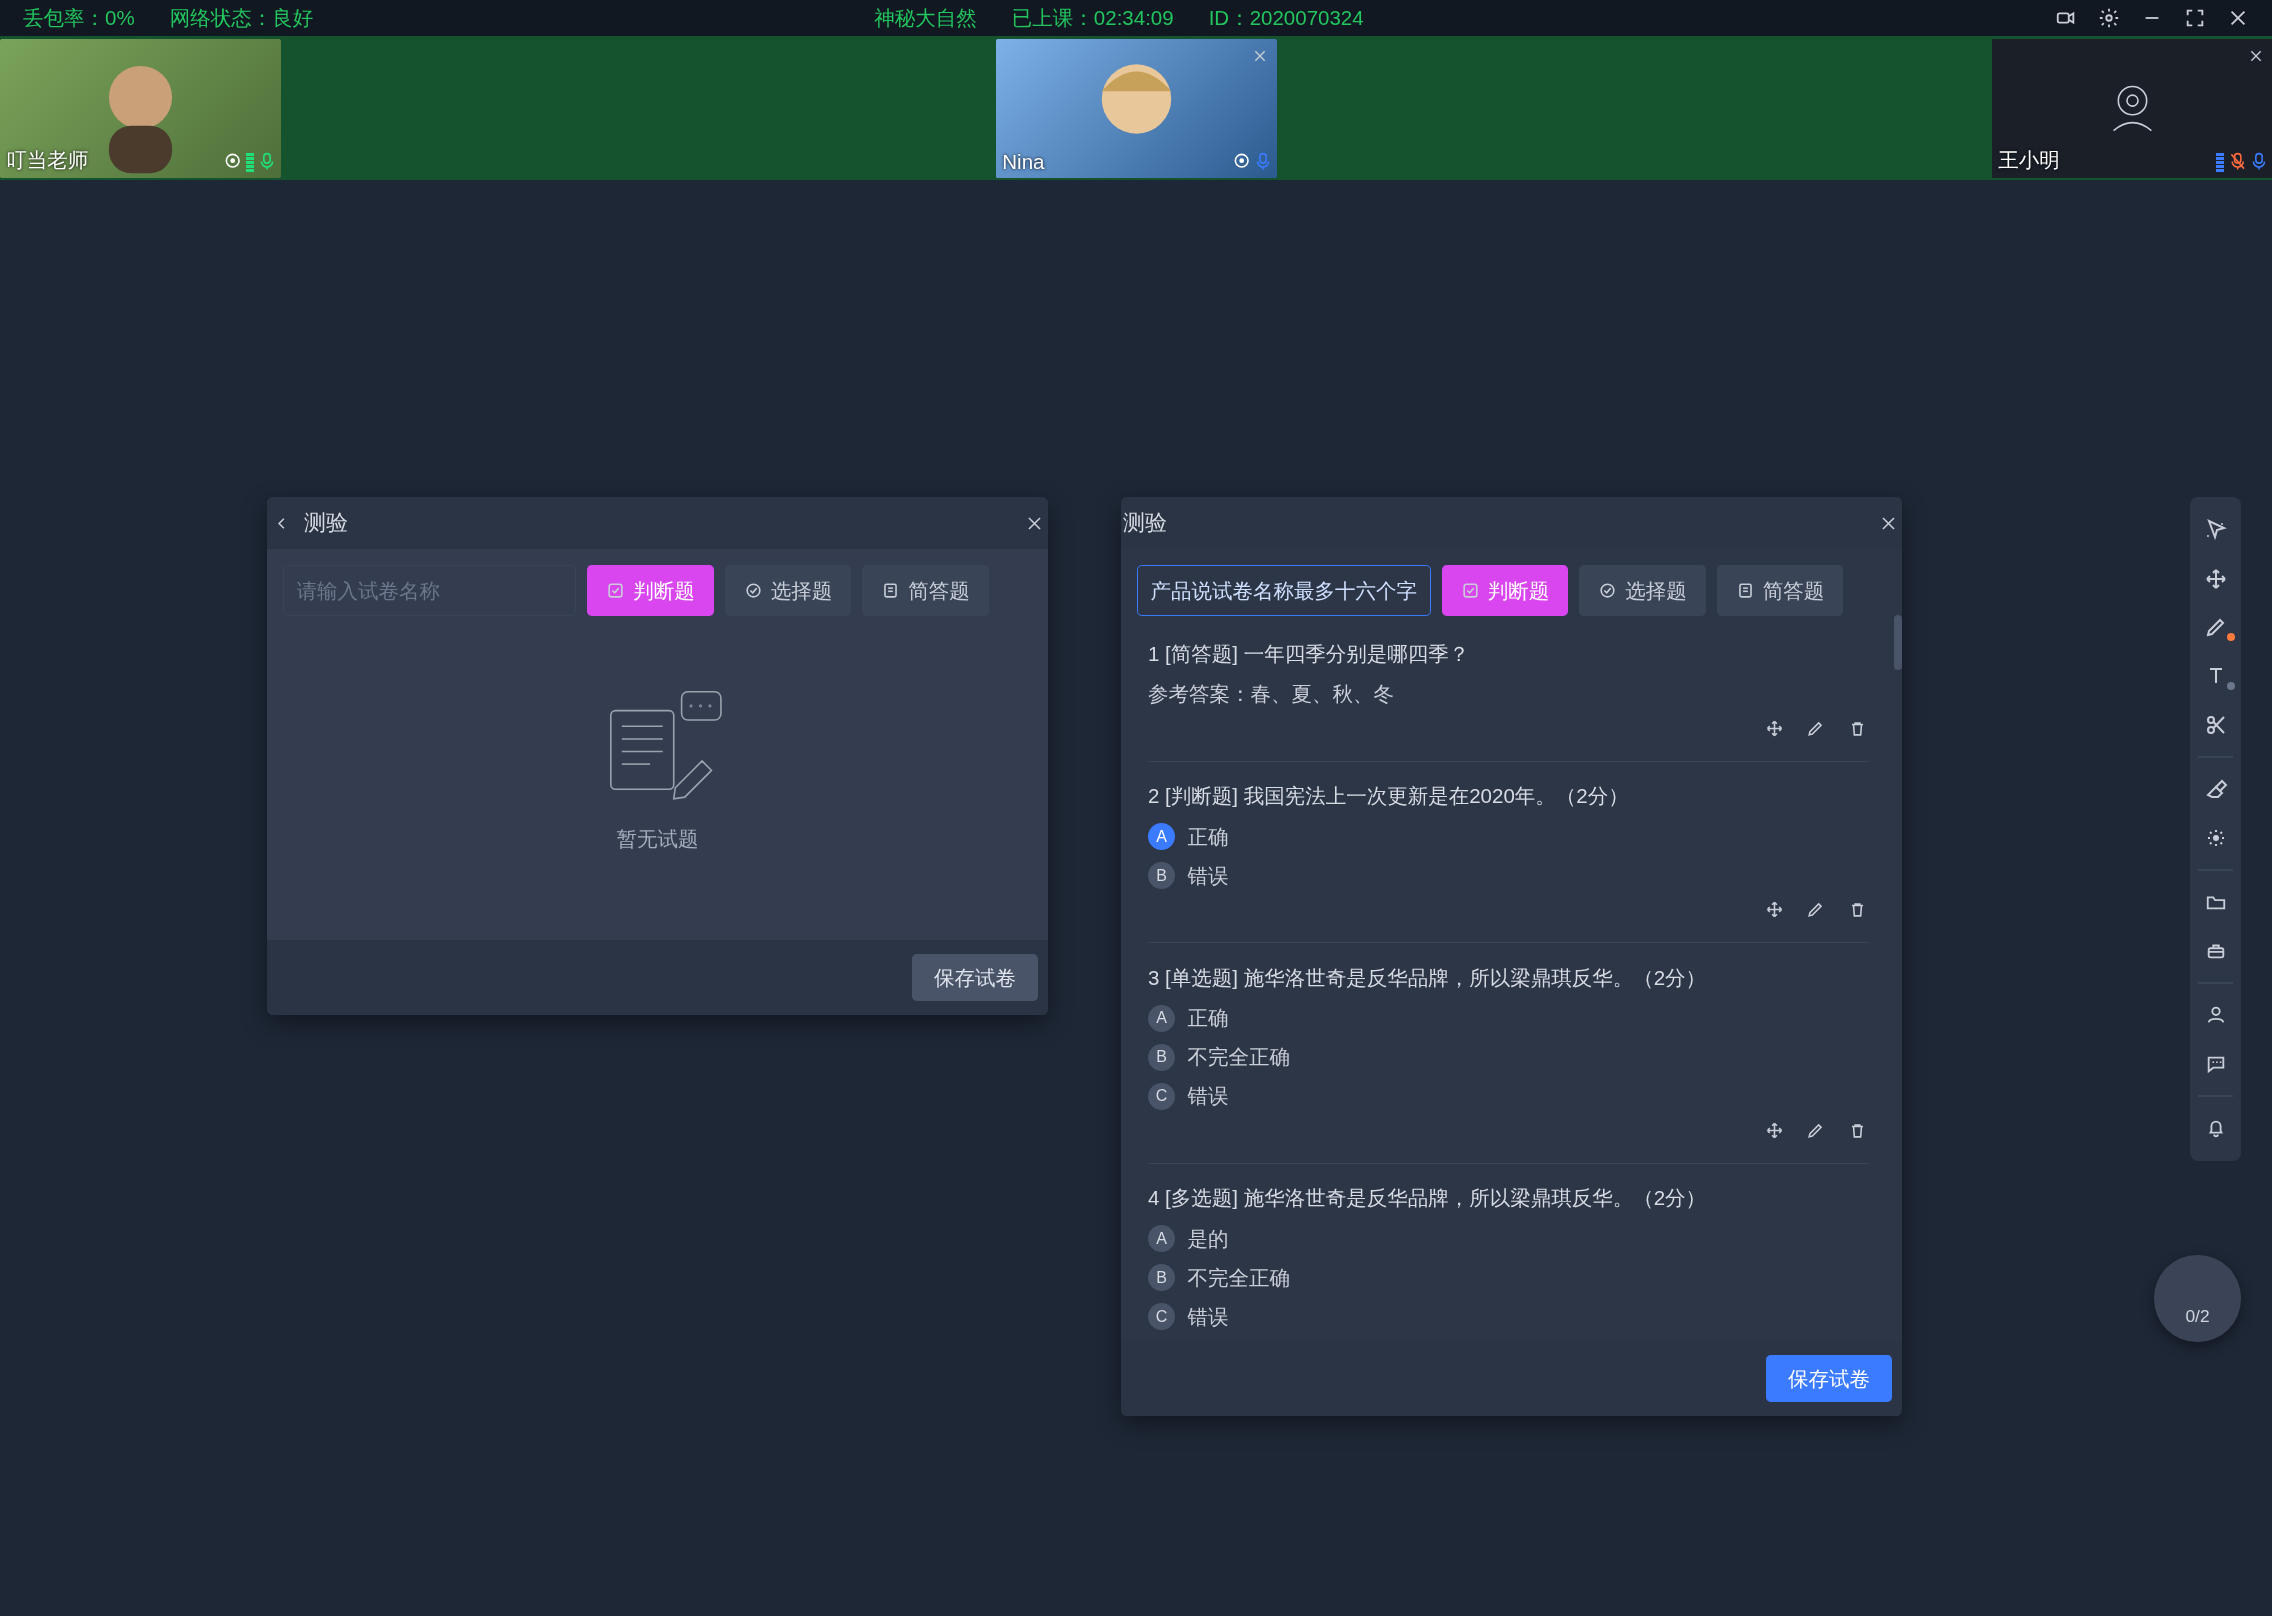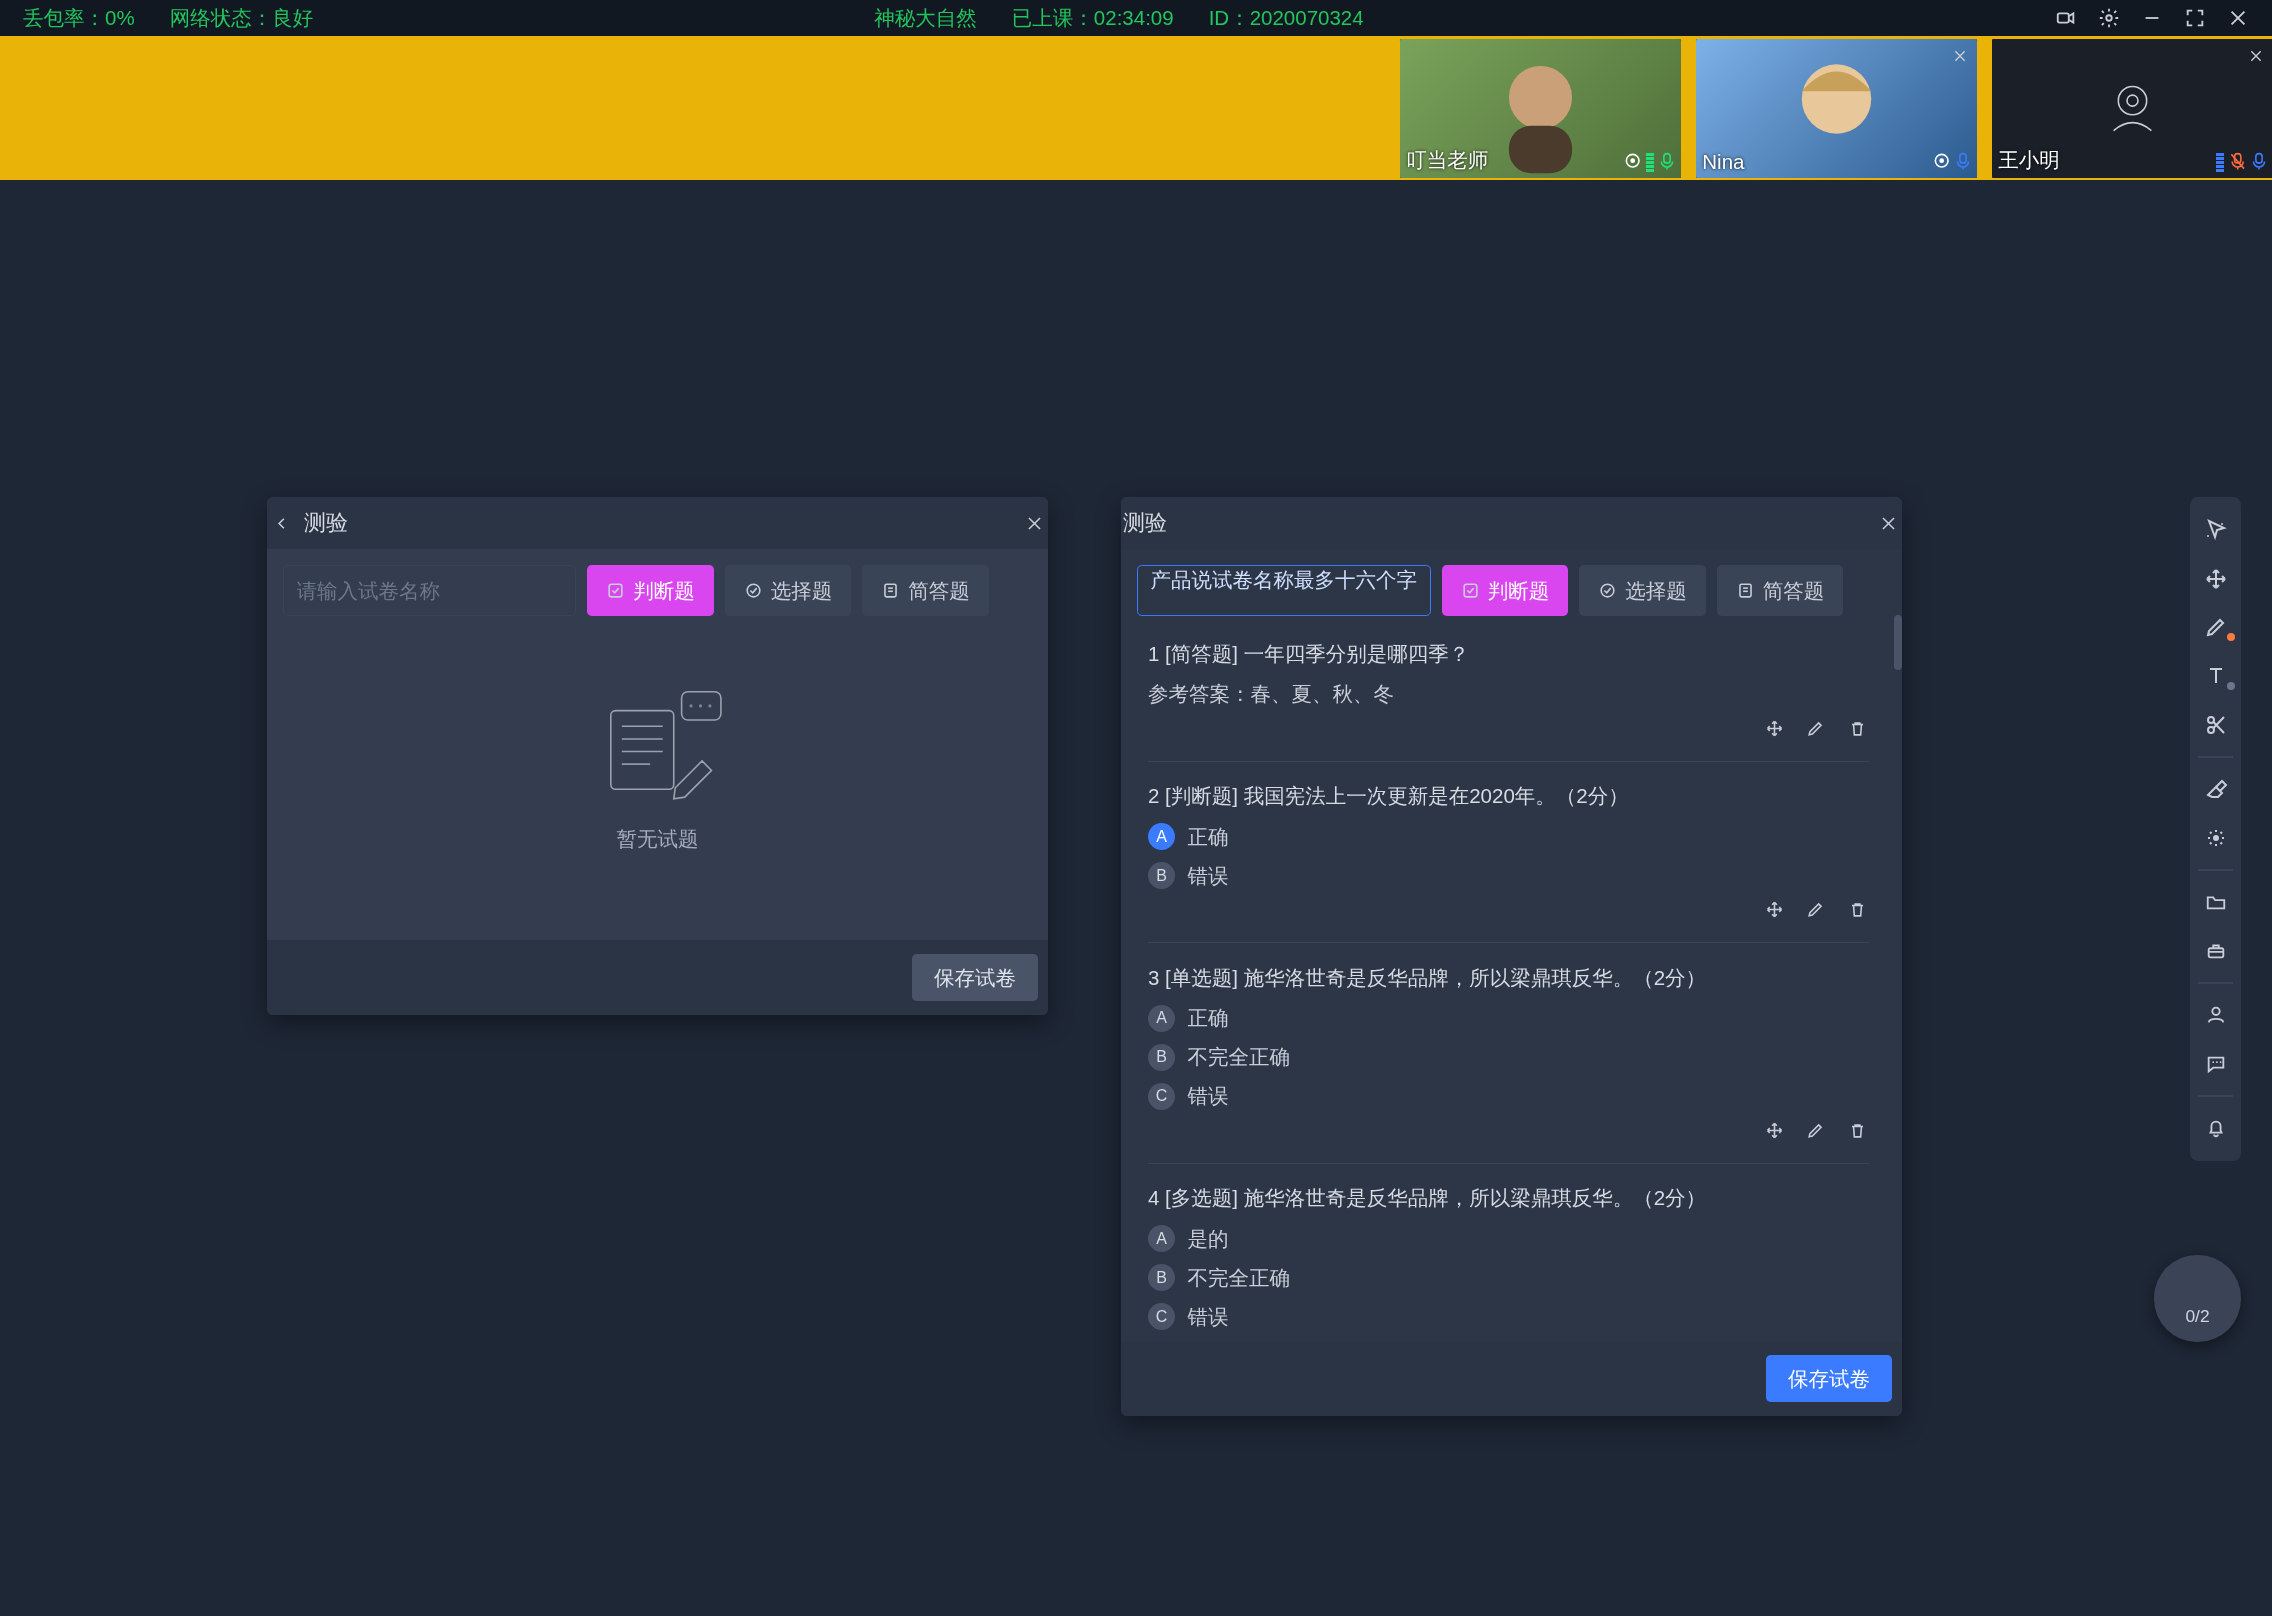--- a/index.html
+++ b/index.html
@@ -4,21 +4,21 @@
 <style>
 *{box-sizing:border-box;margin:0;padding:0;font-family:-apple-system,"PingFang SC","Microsoft YaHei",sans-serif}
 body{width:2273px;height:1616px;transform-origin:top left;background:#1e2736;color:#c8cdd7;overflow:hidden;position:relative}
 
 .status-bar{display:flex;align-items:center;height:36px;background:#121821;padding:0 23px;font-size:20.5px;color:#22c55e}
 .status-bar .seg{margin-right:35px}
 .status-bar .center{position:absolute;left:50%;transform:translateX(-50%);display:flex}
 .status-bar .right-icons{margin-left:auto;display:flex;align-items:center;gap:19px}
 .icon{display:inline-flex;align-items:center;justify-content:center;width:24px;height:24px;color:#c8cdd7}
 
-.video-row{display:flex;justify-content:flex-end;background:#eab308;height:144px;gap:15px;padding-top:3.2px}
+.video-row{display:flex;justify-content:space-between;background:#14532d;height:144px;gap:3px;padding-top:3.2px}
 .tile{position:relative;width:281px;height:139px;background:#0a0d12;border-radius:1.6px;overflow:hidden}
 .tile .thumb{position:absolute;inset:0}
 .tile .name{position:absolute;left:6.3px;bottom:4.7px;font-size:20.5px;color:#fff;text-shadow:0 0 3.2px #000}
 .tile .tr{position:absolute;top:4.7px;right:4.7px;display:flex;gap:6.3px}
 .tile .br{position:absolute;right:6.3px;bottom:4.7px;display:flex;align-items:center;gap:4.7px}
 .bars{display:flex;flex-direction:column-reverse;gap:1.6px}
 .bars span{width:8px;height:2.4px;background:#1fe07a}
 
 .bg-a{background:linear-gradient(135deg,#7aa35a,#4f6f3a)}
 .bg-b{background:linear-gradient(135deg,#7db1e8,#2b5a8e)}
@@ -258,21 +258,21 @@
   <div class="p-head">
     <span>测验</span>
     <span class="icon close">
         <svg viewBox="0 0 24 24" width="19" height="19">
           <line x1="5" y1="5" x2="19" y2="19"></line>
           <line x1="19" y1="5" x2="5" y2="19"></line>
         </svg>
       </span>
   </div>
   <div class="p-row">
-    <div class="input accent" style="display:flex;align-items:flex-start">
+    <div class="input accent" style="display:flex;align-items:center">
         <span>产品说试卷名称最多十六个字</span>
       </div>
     <div class="chip primary">
         <svg viewBox="0 0 24 24" width="19" height="19" stroke="#fff">
           <rect x="4" y="4" width="16" height="16" rx="3"></rect>
           <polyline points="8 12 11 15 16 9"></polyline>
         </svg>
         <span>判断题</span>
       </div>
     <div class="chip">

